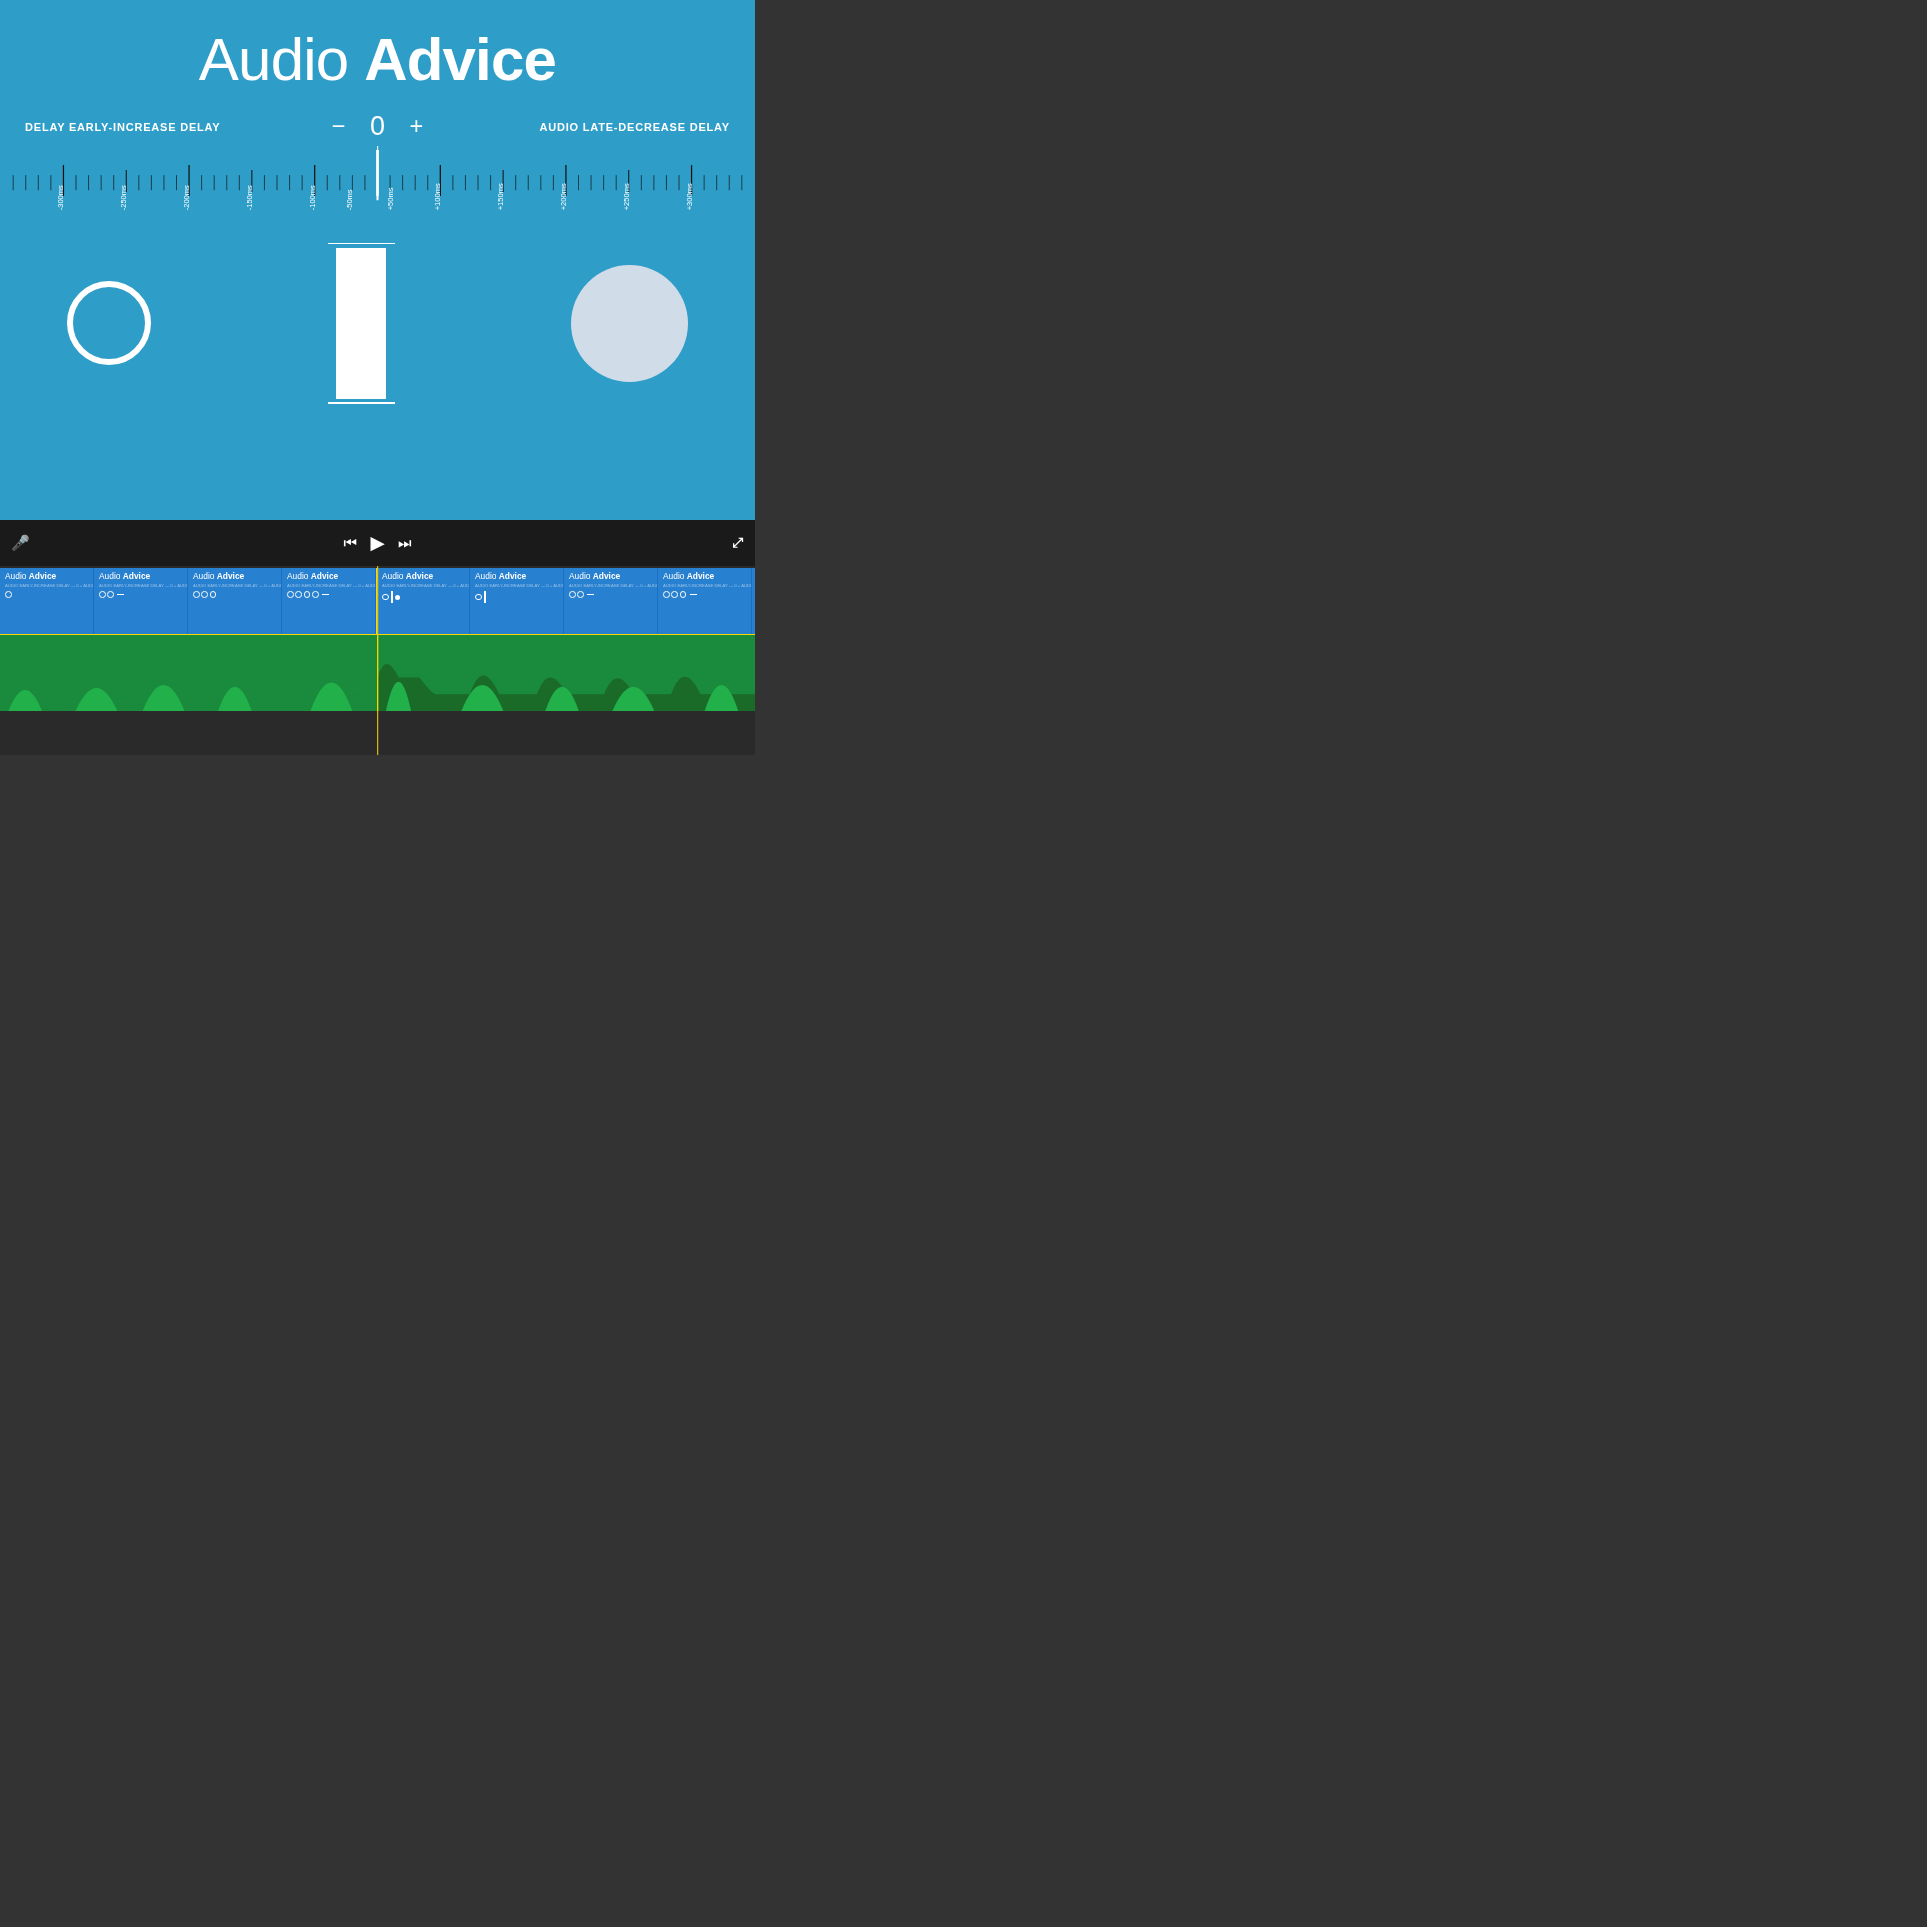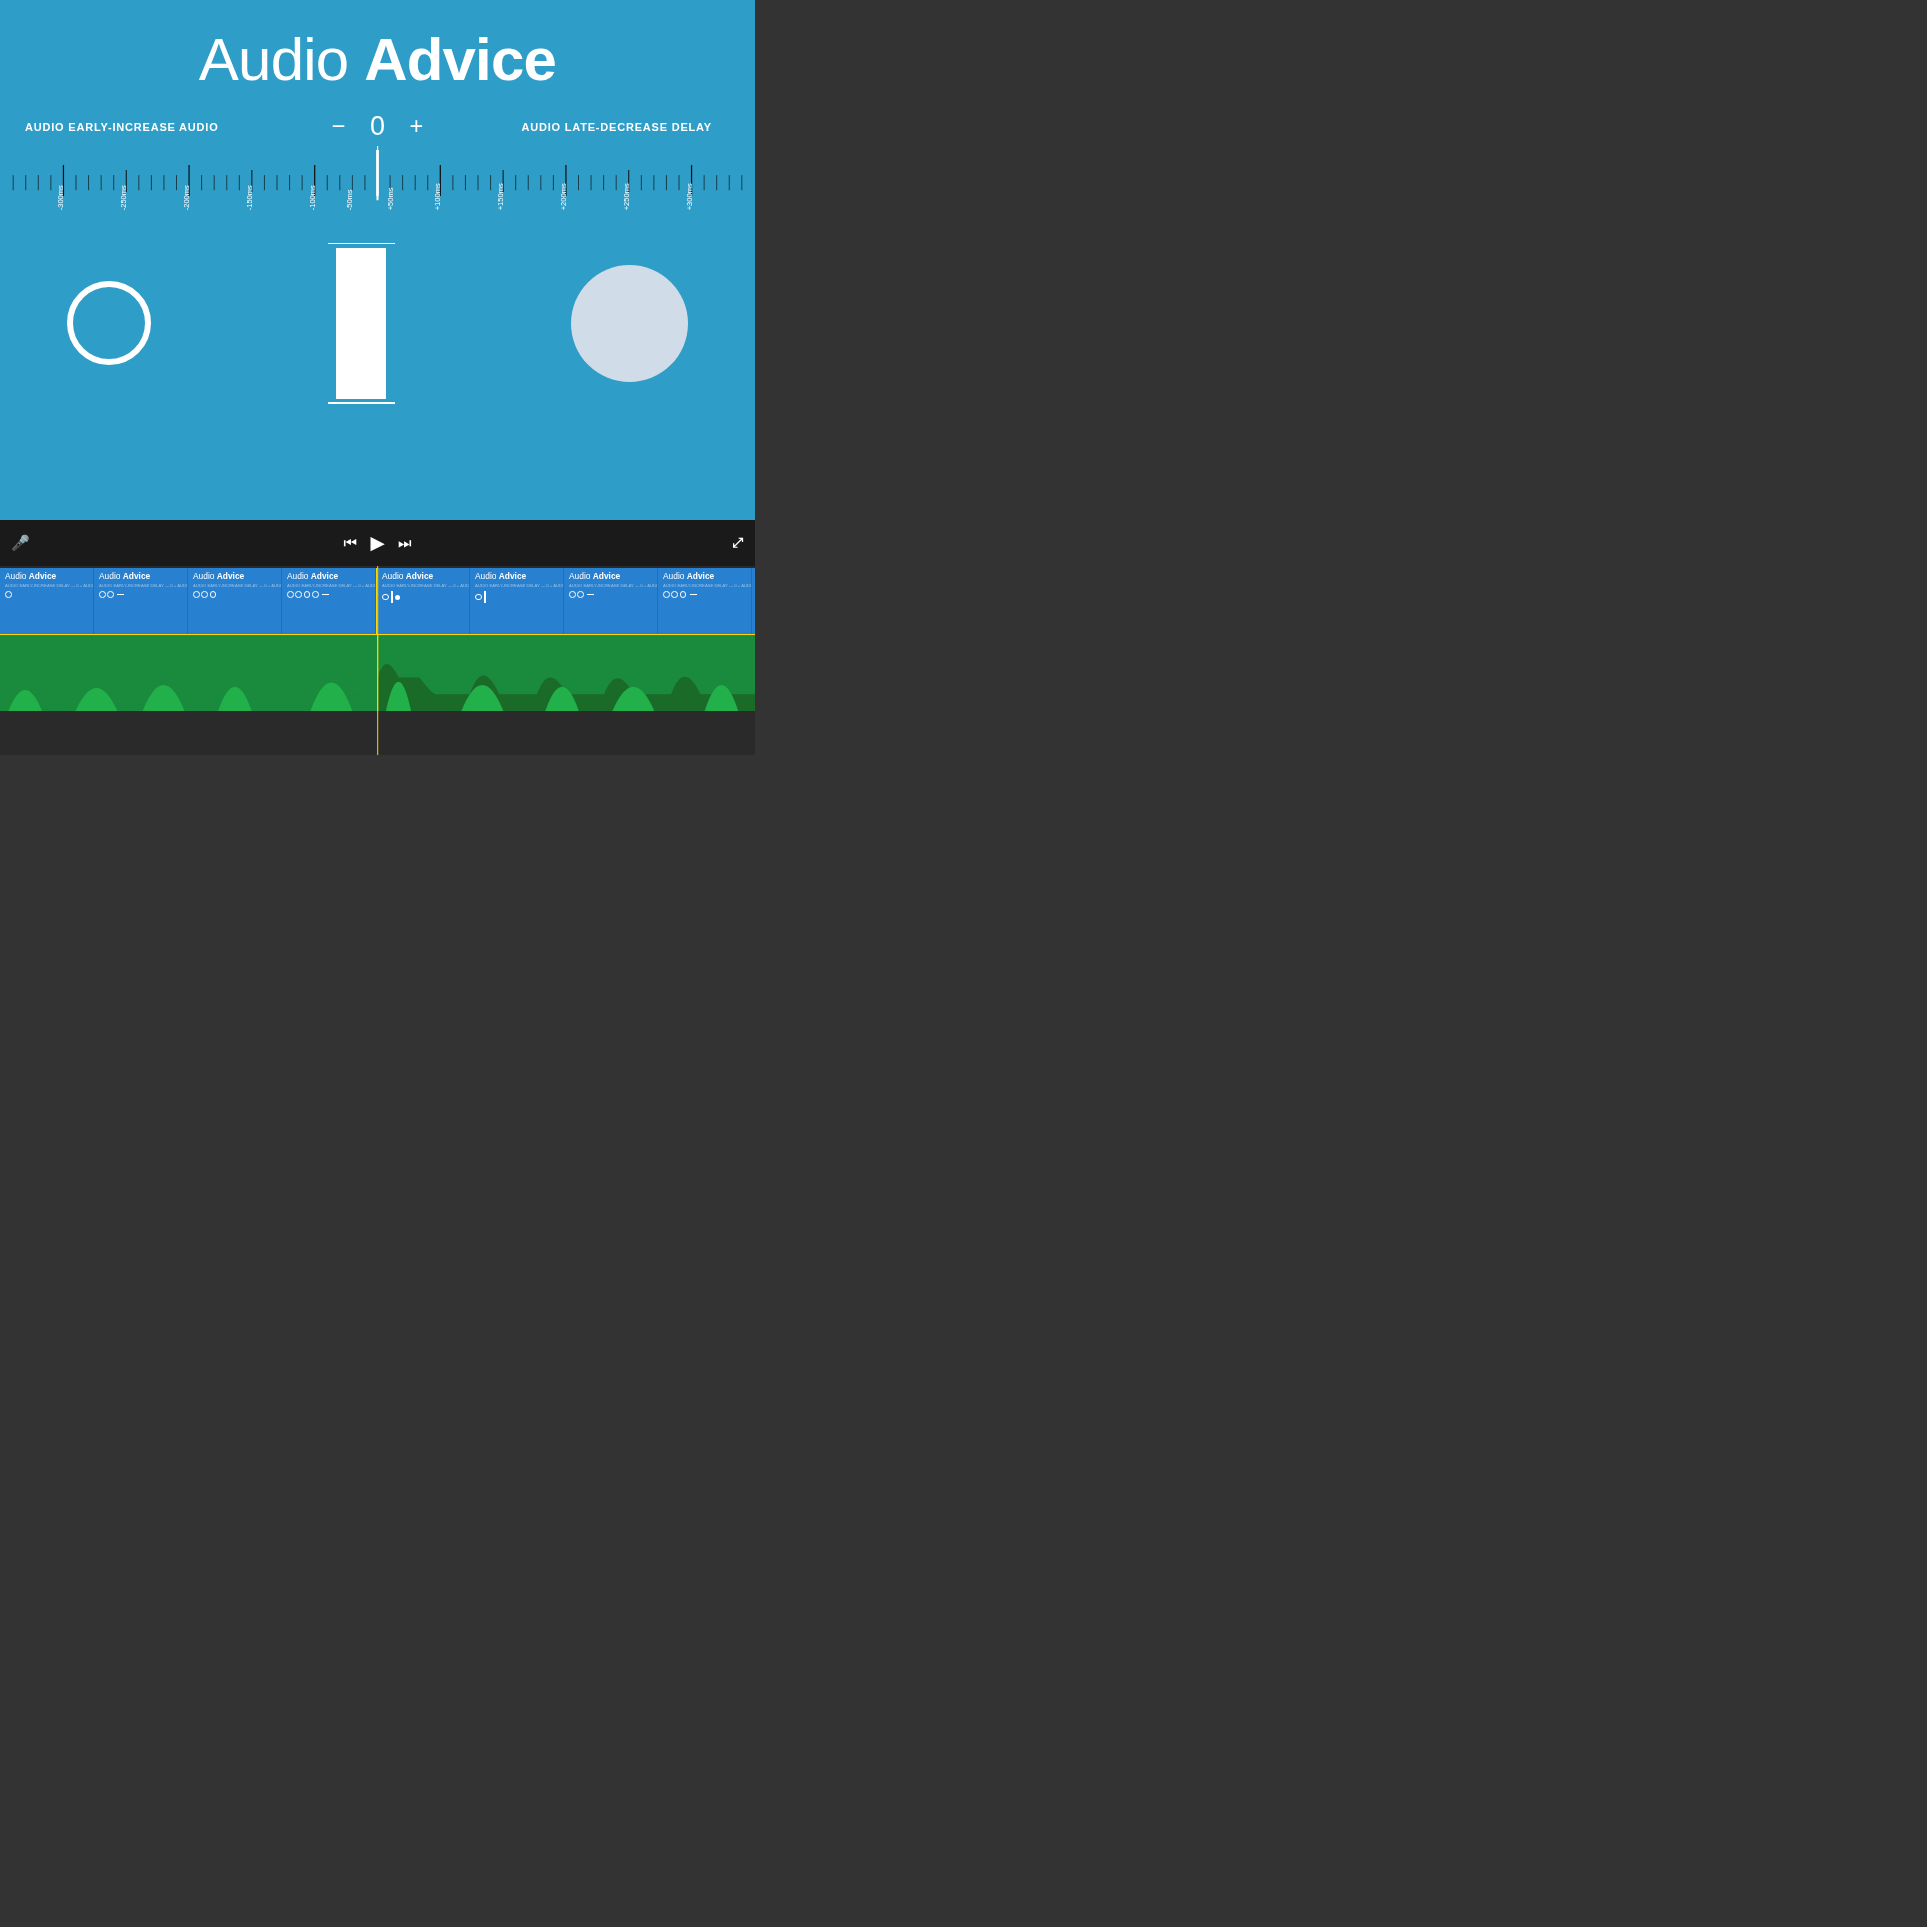--- a/index.html
+++ b/index.html
@@ -46,21 +46,21 @@
       letter-spacing: 0.8px;
       position: absolute;
       left: 25px;
     }
     .label-right {
       color: white;
       font-size: 11px;
       font-weight: 600;
       letter-spacing: 0.8px;
       position: absolute;
-      right: 43px;
+      right: 25px;
     }
     .center-controls {
       display: flex;
       align-items: center;
       gap: 15px;
     }
     .minus-btn, .plus-btn {
       color: white;
       font-size: 23.5px;
       font-weight: 300;
@@ -309,21 +309,21 @@
 </head>
 <body>
 
 <div class="main-panel">
 
   <div class="title">
     <span class="light">Audio </span><span class="bold">Advice</span>
   </div>
 
   <div class="controls-row">
-    <div class="label-left">AUDIO EARLY-INCREASE AUDIO</div>
+    <div class="label-left">DELAY EARLY-INCREASE DELAY</div>
     <div class="center-controls">
       <div class="minus-btn">−</div>
       <div class="value-display">0</div>
       <div class="plus-btn">+</div>
     </div>
     <div class="label-right">AUDIO LATE-DECREASE DELAY</div>
   </div>
 
   <div class="ruler-container">
     <svg class="ruler-svg" viewBox="0 0 900 80" preserveAspectRatio="none">

